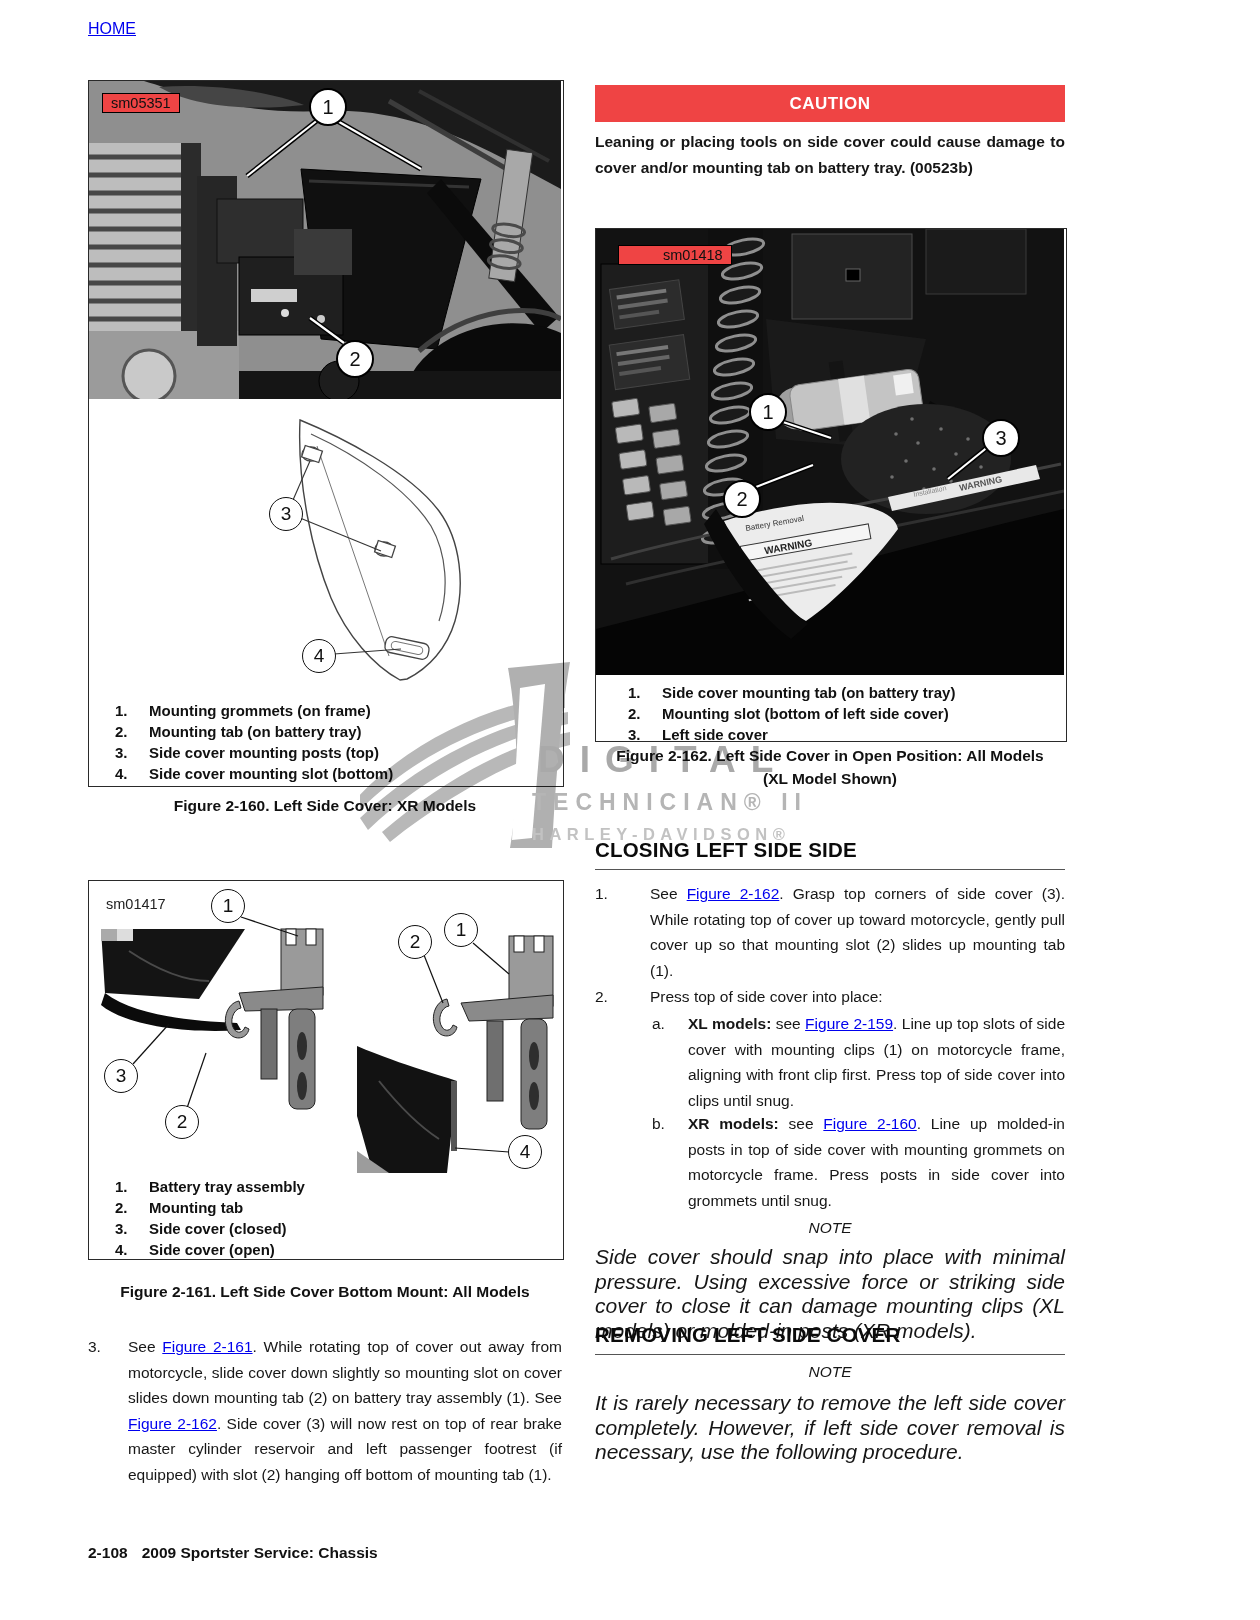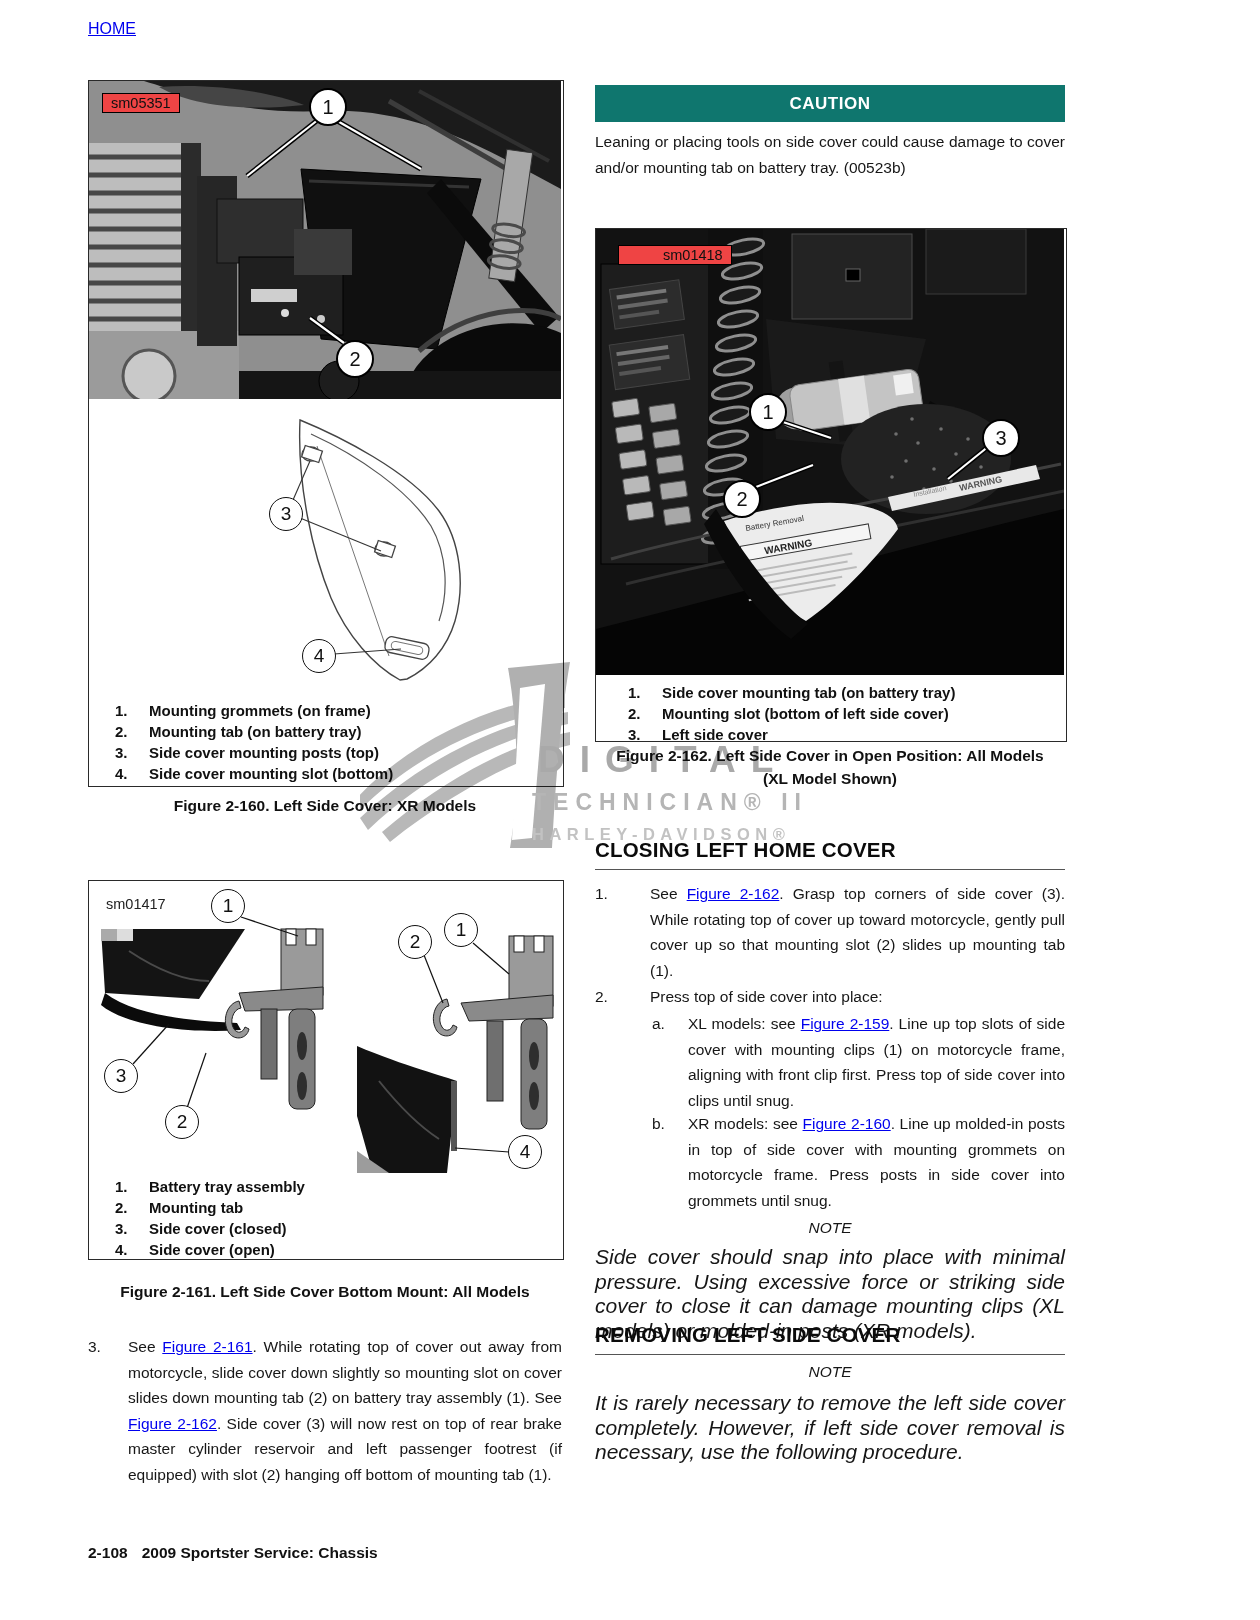--- a/index.html
+++ b/index.html
@@ -12,25 +12,25 @@
             padding:1px 8px;z-index:25;color:#111;}
   .drawing-id{position:absolute;font-size:14.5px;color:#222;z-index:25;}
   .caption{position:absolute;font-weight:bold;font-size:15.5px;text-align:center;color:#111;}
   .legend{position:absolute;z-index:20;}
   .legend-row{display:flex;font-weight:bold;font-size:15px;line-height:21px;color:#111;}
   .legend-num{width:34px;flex:none;}
   .callout{position:absolute;background:#fff;border-radius:50%;display:flex;align-items:center;
            justify-content:center;z-index:30;color:#111;}
   .callout.ph{width:34px;height:34px;border:2px solid #000;font-size:20px;}
   .callout.ln{width:32px;height:32px;border:1.4px solid #111;font-size:19px;}
-  .caution-bar{position:absolute;background:#0f766e;color:#fff;font-weight:bold;font-size:17px;
+  .caution-bar{position:absolute;background:#ef4444;color:#fff;font-weight:bold;font-size:17px;
                display:flex;align-items:center;justify-content:center;letter-spacing:.5px;}
   .para{position:absolute;font-size:15.5px;line-height:25.5px;text-align:justify;}
   .stepnum{position:absolute;font-size:15.5px;line-height:25.5px;}
-  .bold{font-weight:normal;}
+  .bold{font-weight:bold;}
   .xref{color:#0000EE;text-decoration:underline;cursor:pointer;}
   .h2{position:absolute;font-weight:bold;font-size:20.5px;letter-spacing:.2px;color:#0b0b0b;
       border-bottom:1.4px solid #555;padding-bottom:7px;}
   .note-label{position:absolute;font-style:italic;font-size:15.5px;text-align:center;}
   .note-text{position:absolute;font-style:italic;font-size:21px;line-height:24.5px;text-align:justify;}
   .footer{position:absolute;font-weight:bold;font-size:15.5px;color:#111;}
   .footer .gap{display:inline-block;width:14px;}
   .wm{position:absolute;left:360px;top:660px;z-index:60;mix-blend-mode:multiply;pointer-events:none;}
   svg{display:block;}
 </style>
@@ -359,21 +359,21 @@
         </div>
     </div>
   </div>
   <div class="photo-id" style="left:618px;top:245px;padding-left:44px;">sm01418</div>
   <div class="callout ph" style="left:749px;top:393px;">1</div>
   <div class="callout ph" style="left:723px;top:480px;">2</div>
   <div class="callout ph" style="left:982px;top:419px;">3</div>
   <div class="caption" style="left:595px;top:747px;width:470px;">Figure 2-162. Left Side Cover in Open Position: All Models</div>
   <div class="caption" style="left:595px;top:770px;width:470px;">(XL Model Shown)</div>
 
-  <div class="h2" style="left:595px;top:838px;width:470px;">CLOSING LEFT HOME COVER</div>
+  <div class="h2" style="left:595px;top:838px;width:470px;">CLOSING LEFT SIDE SIDE</div>
   <div class="stepnum" style="left:595px;top:881px;">1.</div>
   <div class="para" style="left:650px;top:881px;width:415px;"><span>See </span><a class="xref">Figure 2-162</a><span>. Grasp top corners of side cover (3). While rotating top of cover up toward motorcycle, gently pull cover up so that mounting slot (2) slides up mounting tab (1).</span></div>
 
   <div class="stepnum" style="left:595px;top:984px;">2.</div>
   <div class="para" style="left:650px;top:984px;width:415px;">Press top of side cover into place:</div>
 
   <div class="stepnum" style="left:652px;top:1011px;">a.</div>
   <div class="para" style="left:688px;top:1011px;width:377px;"><span class="bold">XL models:</span><span> see </span><a class="xref">Figure 2-159</a><span>. Line up top slots of side cover with mounting clips (1) on motorcycle frame, aligning with front clip first. Press top of side cover into clips until snug.</span></div>
 
   <div class="stepnum" style="left:652px;top:1111px;">b.</div>

